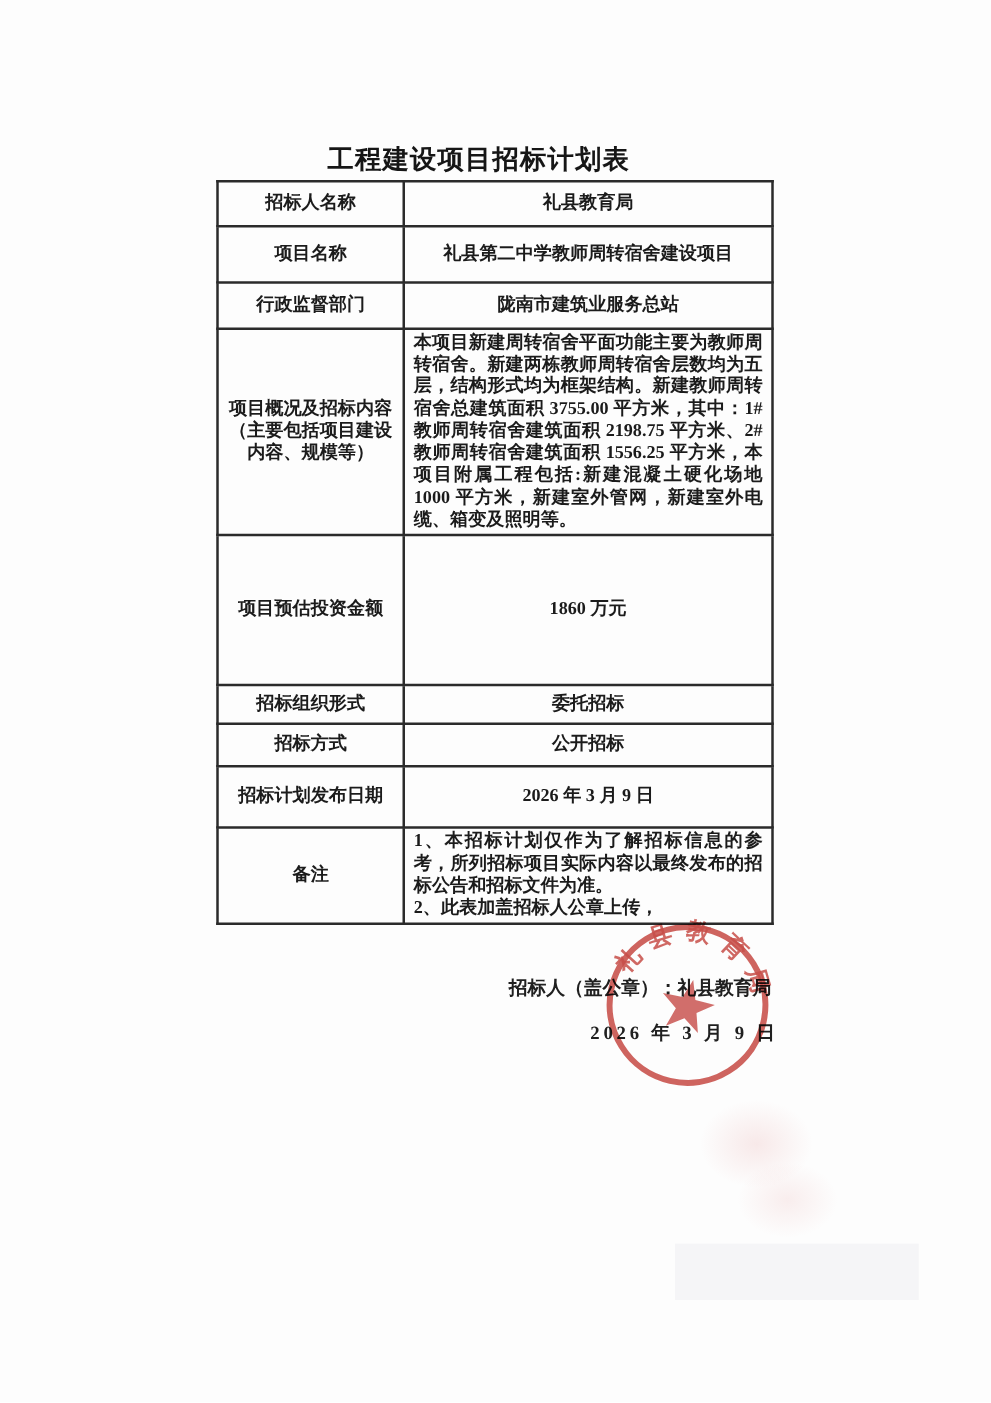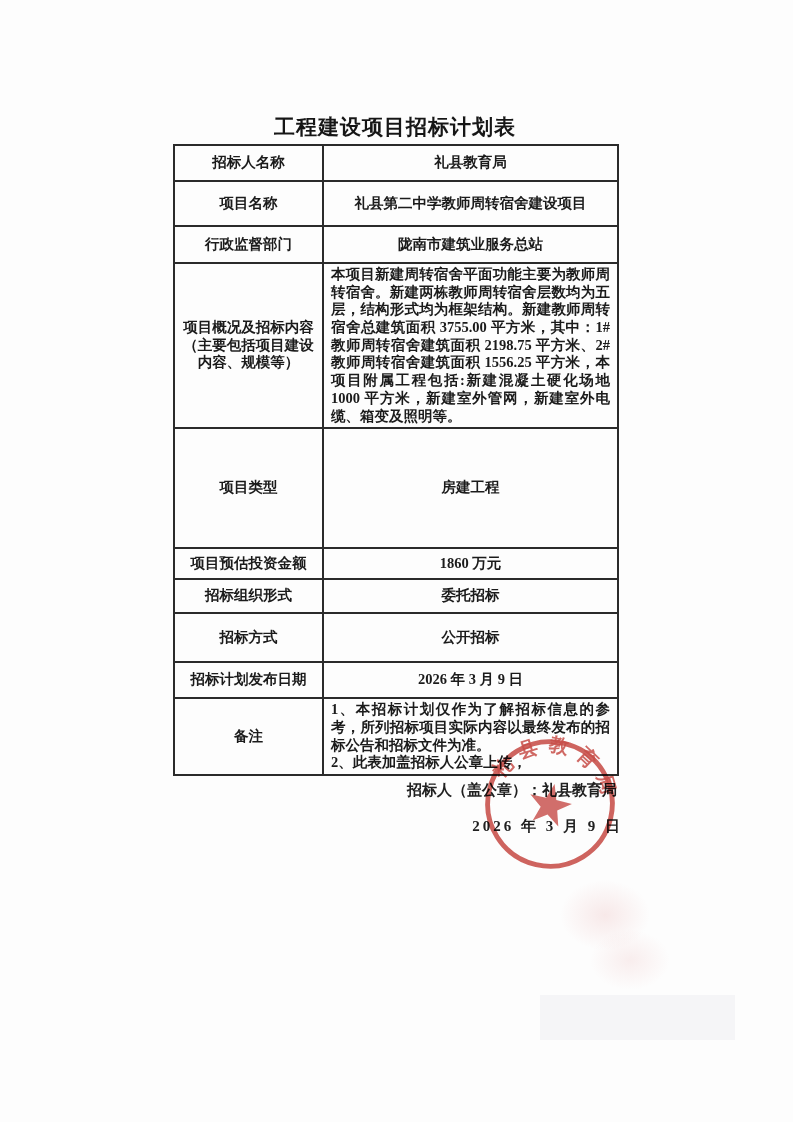--- a/index.html
+++ b/index.html
@@ -29,21 +29,21 @@
     left: 560px; top: 880px; width: 90px; height: 70px;
     background: radial-gradient(closest-side, rgba(222,140,140,0.18), rgba(222,140,140,0));
   }
   .tint-pink-2 {
     left: 590px; top: 930px; width: 80px; height: 60px;
     background: radial-gradient(closest-side, rgba(222,140,140,0.14), rgba(222,140,140,0));
   }
 
   .doc-title {
     position: absolute;
-    left: 173px; top: 113px; width: 444px;
+    left: 161px; top: 113px; width: 444px;
     text-align: center;
     font-size: 21px;
     font-weight: 700;
     letter-spacing: 1px;
     color: #161616;
   }
 
   table.bid-table {
     position: absolute;
     left: 173px; top: 144px;
@@ -134,24 +134,20 @@
         </tr>
         <tr>
           <td class="label-cell">行政监督部门</td>
           <td class="value-cell align-center">陇南市建筑业服务总站</td>
         </tr>
         <tr>
           <td class="label-cell">项目概况及招标内容（主要包括项目建设内容、规模等）</td>
           <td class="value-cell align-left">本项目新建周转宿舍平面功能主要为教师周转宿舍。新建两栋教师周转宿舍层数均为五层，结构形式均为框架结构。新建教师周转宿舍总建筑面积 3755.00 平方米，其中：1#教师周转宿舍建筑面积 2198.75 平方米、2#教师周转宿舍建筑面积 1556.25 平方米，本项目附属工程包括:新建混凝土硬化场地 1000 平方米，新建室外管网，新建室外电缆、箱变及照明等。</td>
         </tr>
         <tr>
-          <td class="label-cell">项目类型</td>
-          <td class="value-cell align-center">房建工程</td>
-        </tr>
-        <tr>
           <td class="label-cell">项目预估投资金额</td>
           <td class="value-cell align-center">1860 万元</td>
         </tr>
         <tr>
           <td class="label-cell">招标组织形式</td>
           <td class="value-cell align-center">委托招标</td>
         </tr>
         <tr>
           <td class="label-cell">招标方式</td>
           <td class="value-cell align-center">公开招标</td>

